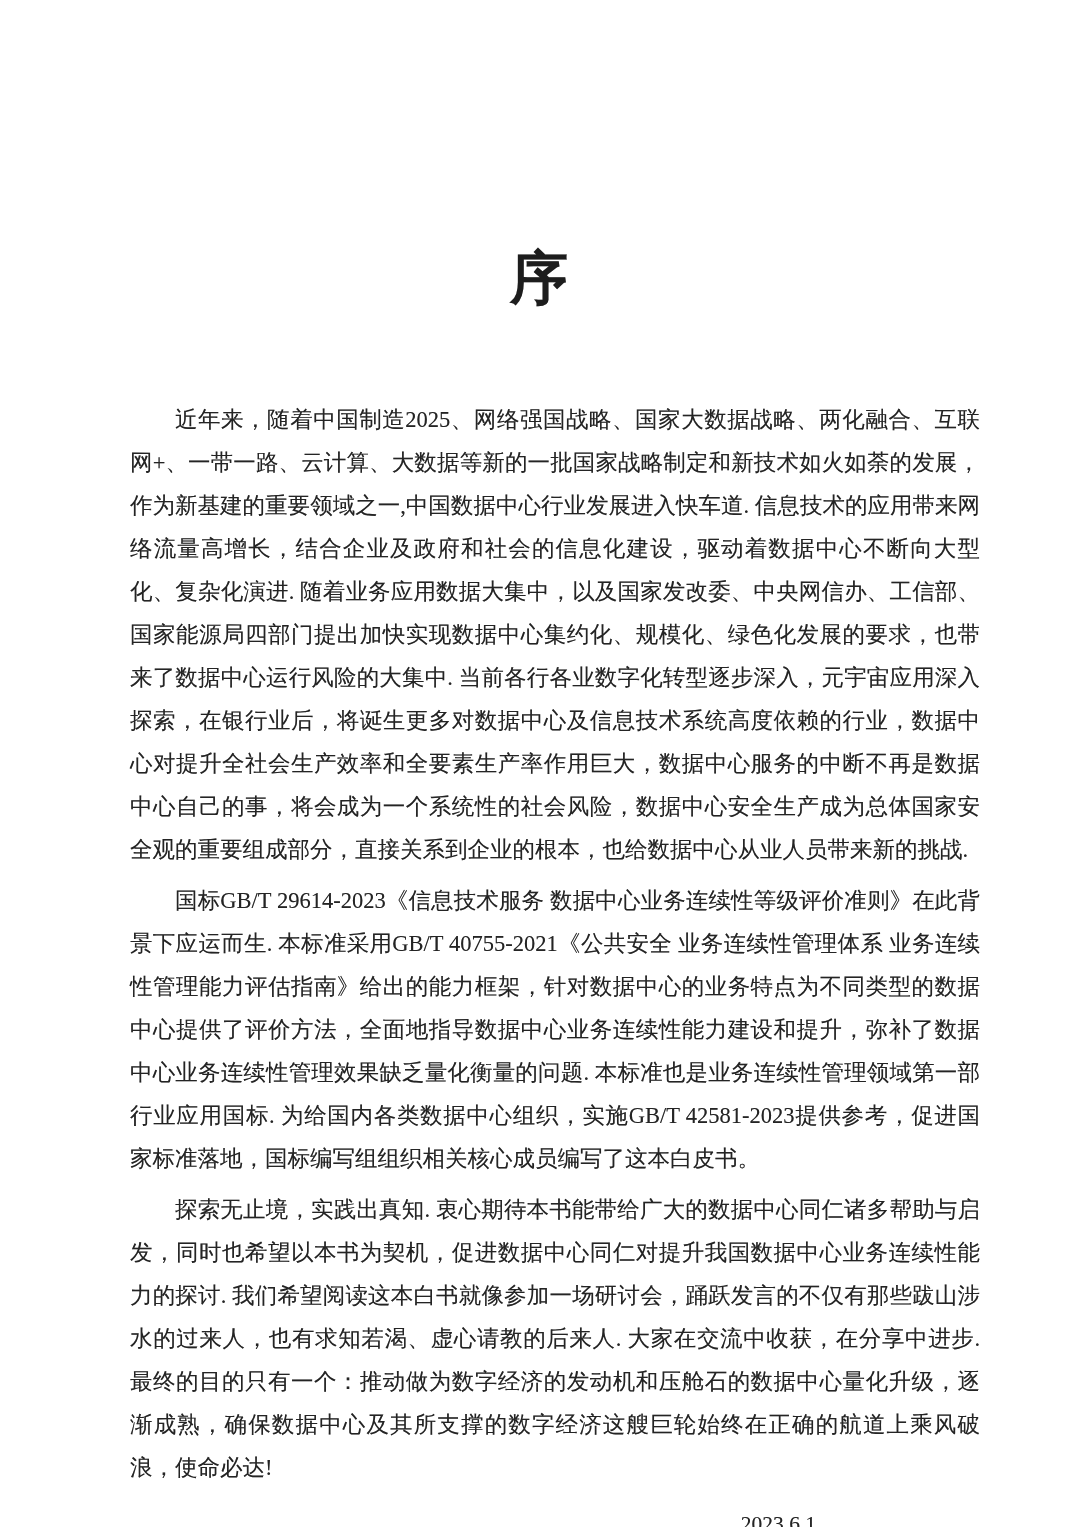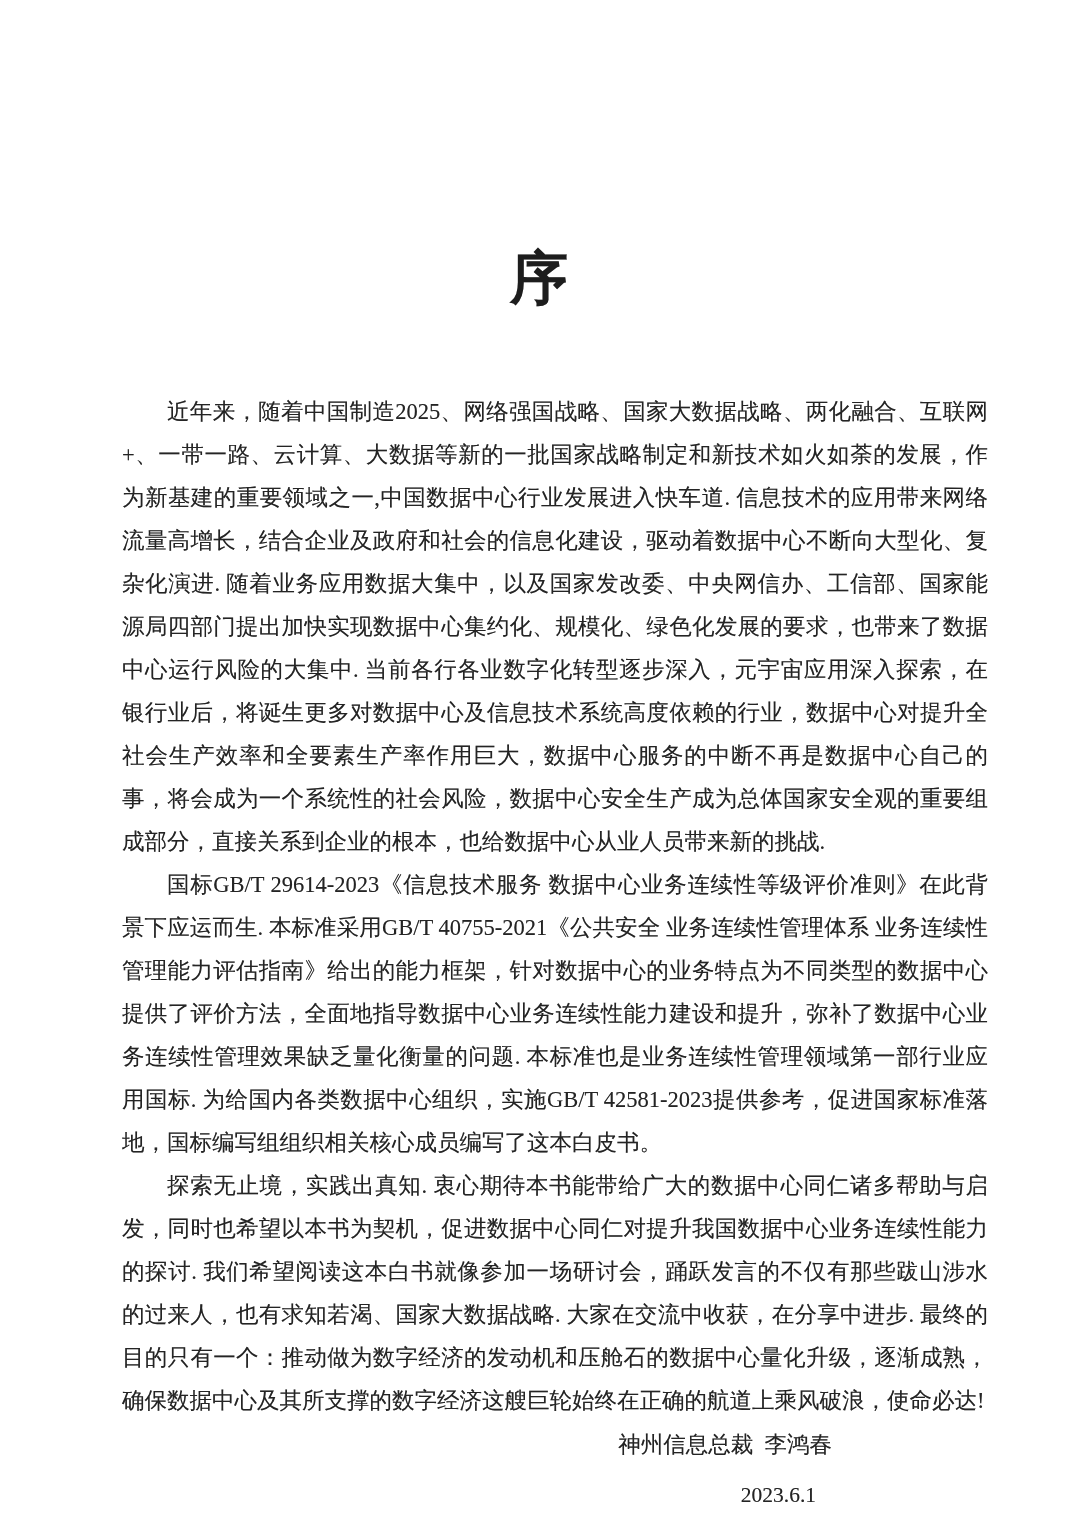--- a/index.html
+++ b/index.html
@@ -35,21 +35,21 @@
     top: 390px;
     left: 122px;
     width: 866px;
     font-size: 22.5px;
     line-height: 43px;
     text-align: justify;
     color: #242424;
     text-shadow: 0 0 0.6px rgba(40,40,40,0.4);
   }
   .doc-body p {
-    margin: 0;
+    margin: 8px;
     text-indent: 2em;
   }
   .signature {
     margin-top: 8px;
     text-align: right;
     padding-right: 156px;
     font-size: 22.5px;
     line-height: 30px;
     white-space: pre;
   }
@@ -64,20 +64,19 @@
 </head>
 <body>
 
 <div class="page">
 
   <h1 class="doc-title">序</h1>
 
   <div class="doc-body">
     <p>近年来，随着中国制造2025、网络强国战略、国家大数据战略、两化融合、互联网+、一带一路、云计算、大数据等新的一批国家战略制定和新技术如火如荼的发展，作为新基建的重要领域之一,中国数据中心行业发展进入快车道. 信息技术的应用带来网络流量高增长，结合企业及政府和社会的信息化建设，驱动着数据中心不断向大型化、复杂化演进. 随着业务应用数据大集中，以及国家发改委、中央网信办、工信部、国家能源局四部门提出加快实现数据中心集约化、规模化、绿色化发展的要求，也带来了数据中心运行风险的大集中. 当前各行各业数字化转型逐步深入，元宇宙应用深入探索，在银行业后，将诞生更多对数据中心及信息技术系统高度依赖的行业，数据中心对提升全社会生产效率和全要素生产率作用巨大，数据中心服务的中断不再是数据中心自己的事，将会成为一个系统性的社会风险，数据中心安全生产成为总体国家安全观的重要组成部分，直接关系到企业的根本，也给数据中心从业人员带来新的挑战.</p>
     <p>国标GB/T 29614-2023《信息技术服务 数据中心业务连续性等级评价准则》在此背景下应运而生. 本标准采用GB/T 40755-2021《公共安全 业务连续性管理体系 业务连续性管理能力评估指南》给出的能力框架，针对数据中心的业务特点为不同类型的数据中心提供了评价方法，全面地指导数据中心业务连续性能力建设和提升，弥补了数据中心业务连续性管理效果缺乏量化衡量的问题. 本标准也是业务连续性管理领域第一部行业应用国标. 为给国内各类数据中心组织，实施GB/T 42581-2023提供参考，促进国家标准落地，国标编写组组织相关核心成员编写了这本白皮书。</p>
-    <p>探索无止境，实践出真知. 衷心期待本书能带给广大的数据中心同仁诸多帮助与启发，同时也希望以本书为契机，促进数据中心同仁对提升我国数据中心业务连续性能力的探讨. 我们希望阅读这本白书就像参加一场研讨会，踊跃发言的不仅有那些跋山涉水的过来人，也有求知若渴、国家大数据战略. 大家在交流中收获，在分享中进步. 最终的目的只有一个：推动做为数字经济的发动机和压舱石的数据中心量化升级，逐渐成熟，确保数据中心及其所支撑的数字经济这艘巨轮始终在正确的航道上乘风破浪，使命必达!</p>
+    <p>探索无止境，实践出真知. 衷心期待本书能带给广大的数据中心同仁诸多帮助与启发，同时也希望以本书为契机，促进数据中心同仁对提升我国数据中心业务连续性能力的探讨. 我们希望阅读这本白书就像参加一场研讨会，踊跃发言的不仅有那些跋山涉水的过来人，也有求知若渴、虚心请教的后来人. 大家在交流中收获，在分享中进步. 最终的目的只有一个：推动做为数字经济的发动机和压舱石的数据中心量化升级，逐渐成熟，确保数据中心及其所支撑的数字经济这艘巨轮始终在正确的航道上乘风破浪，使命必达!</p>
 
-    <div class="signature">神州信息总裁  李鸿春</div>
 
     <div class="date-line">2023.6.1</div>
   </div>
 
 </div>
 
 </body></html>

